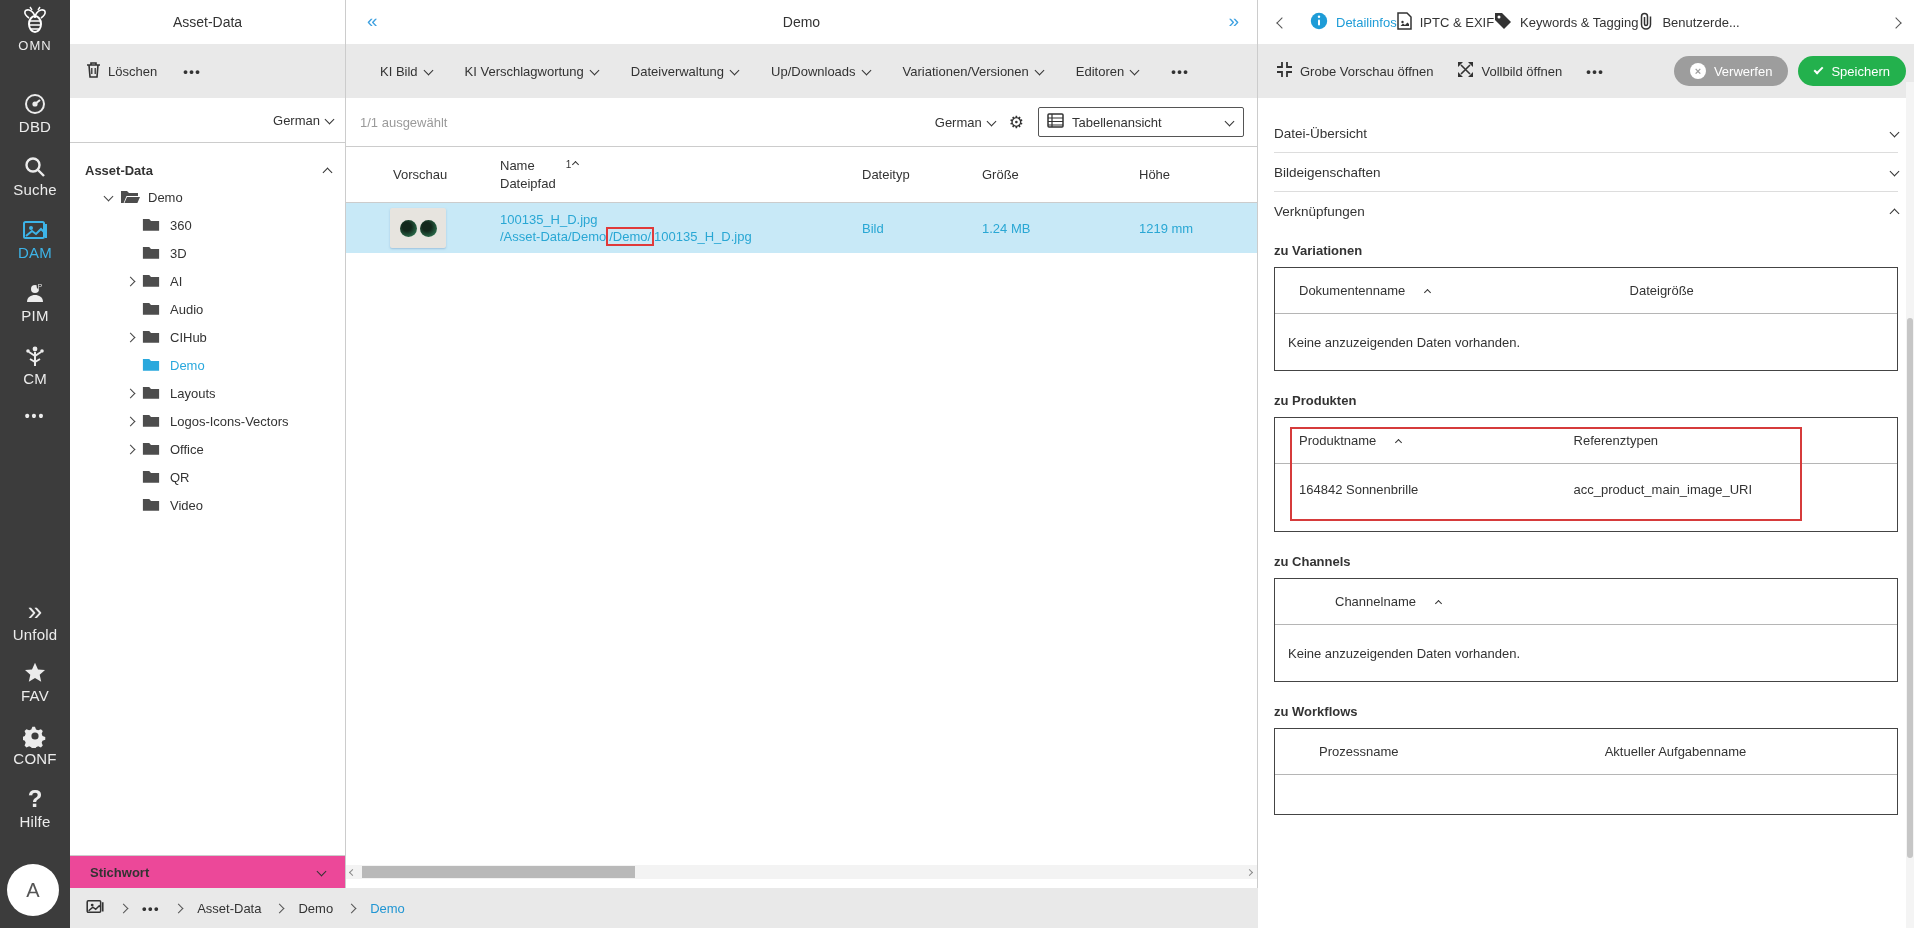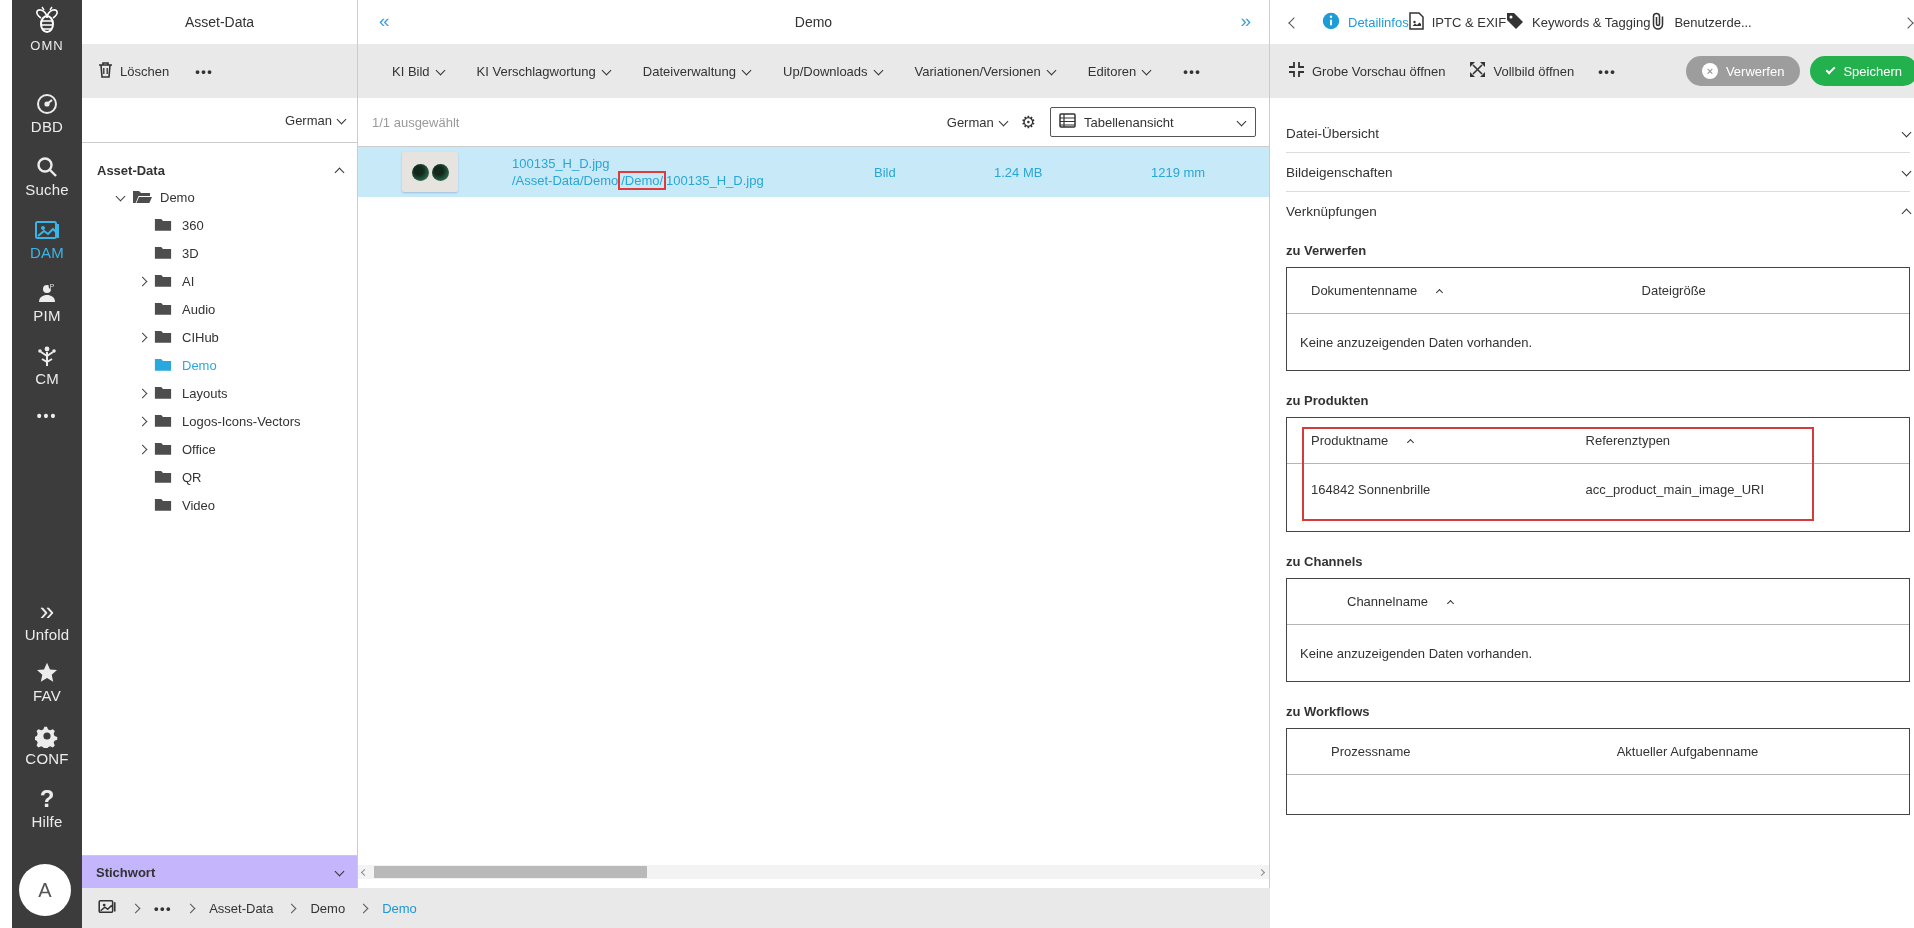--- a/index.html
+++ b/index.html
@@ -1,18 +1,18 @@
 <!DOCTYPE html>
 <html><head>
 <meta charset="utf-8">
 <style>
   * { margin:0; padding:0; box-sizing:border-box; }
   html,body { width:1914px; height:928px; overflow:hidden; background:#fff;
     font-family:"Liberation Sans", sans-serif; font-size:13px; color:#333; }
-  .abs { position:absolute;margin-left:12px; }
+  .abs { position:absolute; }
 
   
   .chev { display:inline-block; width:7px; height:7px;
     border-right:1.7px solid currentColor; border-bottom:1.7px solid currentColor; }
   .chev.down { transform:rotate(45deg); margin-bottom:2px; }
   .chev.up { transform:rotate(-135deg); margin-top:4px; }
   .chev.right { transform:rotate(-45deg); }
   .chev.left { transform:rotate(135deg); }
   .chev.thin { border-width:1.2px; }
 
@@ -41,21 +41,21 @@
   #tree { padding-top:14px; }
   #tree-root-row { display:flex; align-items:center; justify-content:space-between; padding:0 14px 0 15px; height:26px; font-weight:bold; }
   .tree-row { height:28px; display:flex; align-items:center; cursor:pointer; }
   .tree-row .tog { width:16px; display:inline-flex; justify-content:center; color:#444; }
   .tree-row .f-ic { width:20px; height:16px; margin:0 8px 0 4px; color:#4d4d4d; }
   .tree-row.lvl1 { padding-left:30px; }
   .tree-row.lvl2 { padding-left:52px; }
   .tree-row.selected { color:#29a8dd; }
   .tree-row.selected .f-ic { color:#29a8dd; }
   #left-footer { position:absolute; left:0; bottom:0; width:100%; height:33px; border-top:1px solid #ccc;
-    display:flex; align-items:center; justify-content:space-between; padding:0 14px; font-weight:bold; background:#c4b5fd;gap:11px; }
+    display:flex; align-items:center; justify-content:space-between; padding:0 20px; font-weight:bold; background:#ec4899;gap:11px; }
 
   
   #center-panel { left:346px; top:0; width:912px; height:888px; border-right:1px solid #ccc; background:#fff; }
   #center-title-row .nav-dbl { position:absolute; font-size:19px; color:#3da0e0; line-height:1; cursor:pointer; top:11px; }
   #center-toolbar { padding-left:34px; gap:33px; }
   #center-status-row { height:49px; border-bottom:1px solid #ccc; display:flex; align-items:center; padding:0 13px 0 14px; }
   #sel-status { color:#9a9a9a; }
   #center-status-right { margin-left:auto; display:flex; align-items:center; gap:14px; }
   #view-select { width:206px; height:30px; border:1px solid #555; border-radius:2px; background:#fff;
     display:flex; align-items:center; padding:0 10px 0 8px; gap:8px; cursor:pointer; }
@@ -422,20 +422,38 @@
               <path d="M1 5h15M1 8.5h15M1 12h15M5 1v13" stroke-width="1.2"></path>
           </svg>
         </span>
         <span>Tabellenansicht</span>
         <span class="grow"></span>
         <i class="chev down thin"></i>
       </span>
     </span>
   </div>
 
+  <div id="asset-table-header">
+    <span class="col-preview">Vorschau</span>
+    <span class="col-name">
+      <span id="name-head">
+        <span style="line-height:18px">
+          <span>Name</span><br>
+          <span>Dateipfad</span>
+        </span>
+        <span id="sort-badge">
+          <span>1</span>
+          <i class="chev up thin" style="margin-top:3px"></i>
+        </span>
+      </span>
+    </span>
+    <span class="col-type">Dateityp</span>
+    <span class="col-size">Größe</span>
+    <span class="col-height">Höhe</span>
+  </div>
 
   <div id="asset-row">
     <span class="col-preview" style="padding-left:0">
       <span id="thumb">
         <span class="lens"></span>
           <span class="lens"></span>
       </span>
     </span>
     <span class="col-name" id="asset-name-cell">
       <span>100135_H_D.jpg</span><br>
@@ -539,21 +557,21 @@
     </div>
     <div class="section-row">
       <span>Bildeigenschaften</span>
       <i class="chev down"></i>
     </div>
     <div class="section-row expanded">
       <span>Verknüpfungen</span>
       <i class="chev up"></i>
     </div>
 
-    <div class="sub-label" style="margin-top:12px">zu Verwerfen</div>
+    <div class="sub-label" style="margin-top:12px">zu Variationen</div>
     <div class="link-table">
       <div class="lt-header">
         <span class="lt-cell1">
           <span>Dokumentenname</span>
           <i class="chev up thin" style="width:5px;height:5px"></i>
         </span>
         <span class="lt-cell2" style="left:57%">Dateigröße</span>
       </div>
       <div class="lt-empty">Keine anzuzeigenden Daten vorhanden.</div>
     </div>

